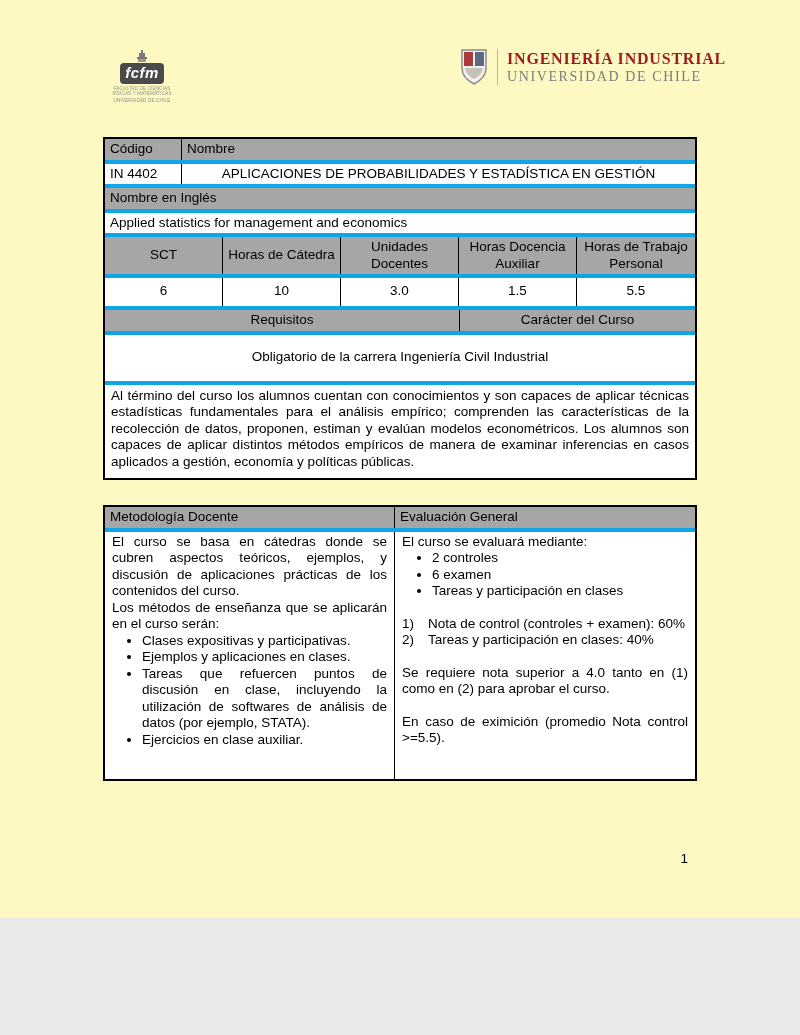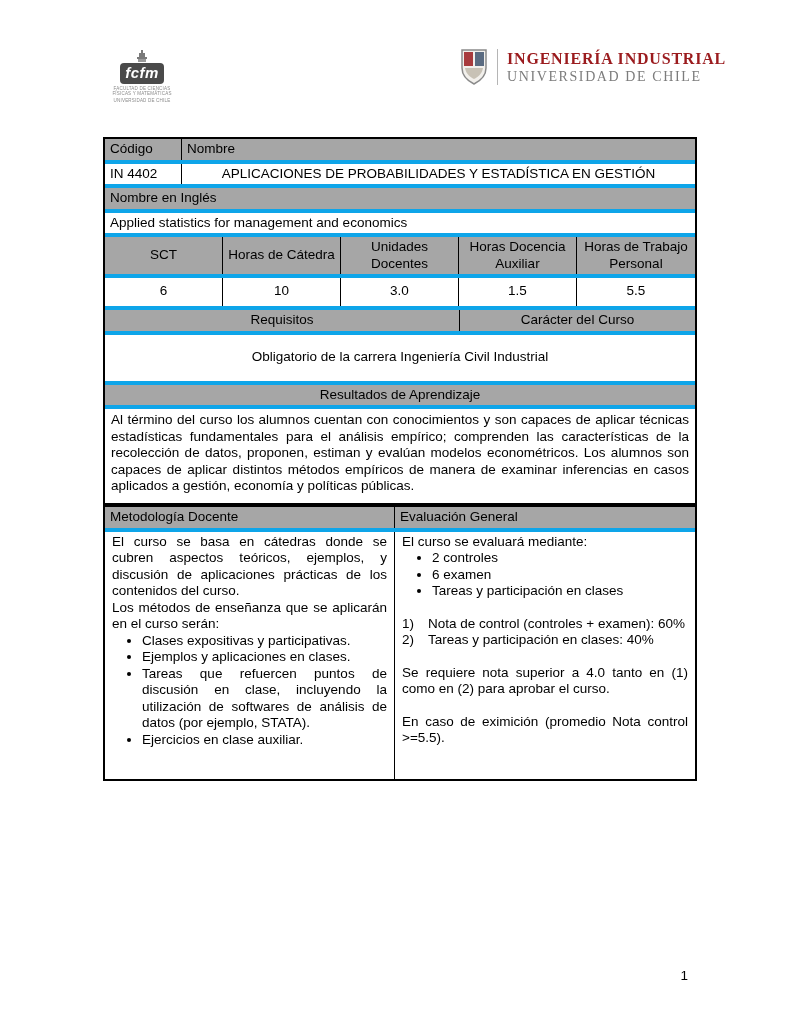--- a/index.html
+++ b/index.html
@@ -1,19 +1,19 @@
 <!DOCTYPE html>
 <html><head>
 <meta charset="utf-8">
 <style>
   * { box-sizing: border-box; }
   html,body { margin:0; padding:0; background:#e9e9e9; }
   .page {
-    position:relative; width:800px; height:1035px; margin:0 auto;
-    background:#ffffff; font-family:"Liberation Sans", sans-serif;
+    position:relative; width:800px; height:918px; margin:0 auto;
+    background:#fef9c3; font-family:"Liberation Sans", sans-serif;
     color:#000; overflow:hidden;
   }
 
   
   .masthead { position:absolute; top:46px; left:0; width:100%; height:60px; }
   .fcfm-logo { position:absolute; left:112px; top:4px; width:60px; text-align:center; }
   .fcfm-tower { display:block; margin:0 auto 1px auto; }
   .fcfm-box {
     display:inline-block; background:#4a4a4a; color:#fff; border-radius:4px;
     font-weight:bold; font-style:italic; font-size:15px; line-height:18px;
@@ -142,23 +142,20 @@
 
     <div class="row">
       <div class="cell hdr-cell w-req center">Requisitos</div>
       <div class="cell hdr-cell w-car center">Carácter del Curso</div>
     </div>
 
     <div class="row req-row">
       <div class="cell w-car center vcenter">Obligatorio de la carrera Ingeniería Civil Industrial</div>
     </div>
 
-    <div class="row">
-      <div class="cell hdr-cell w-rest center">Resultados de Aprendizaje</div>
-    </div>
 
     <div class="row">
       <div class="cell w-rest justify res-par">Al término del curso los alumnos cuentan con conocimientos y son capaces de aplicar técnicas estadísticas fundamentales para el análisis empírico; comprenden las características de la recolección de datos, proponen, estiman y evalúan modelos econométricos. Los alumnos son capaces de aplicar distintos métodos empíricos de manera de examinar inferencias en casos aplicados a gestión, economía y políticas públicas.</div>
     </div>
 
   </div>
 
   <div class="tbl tbl2">
 
     <div class="row">

